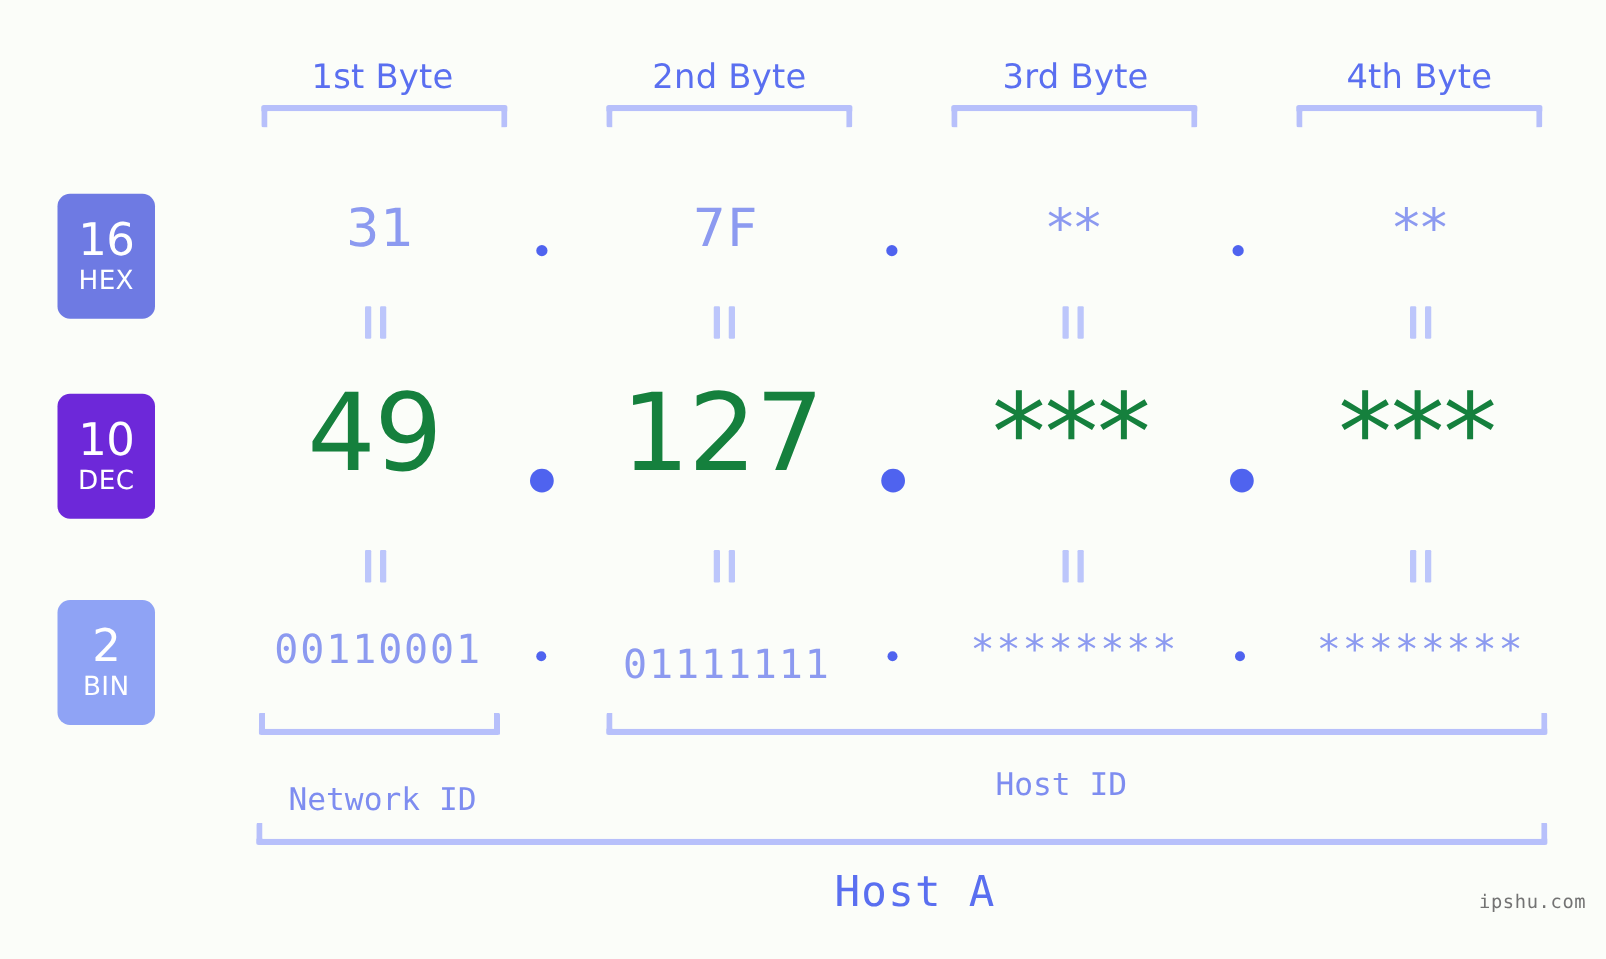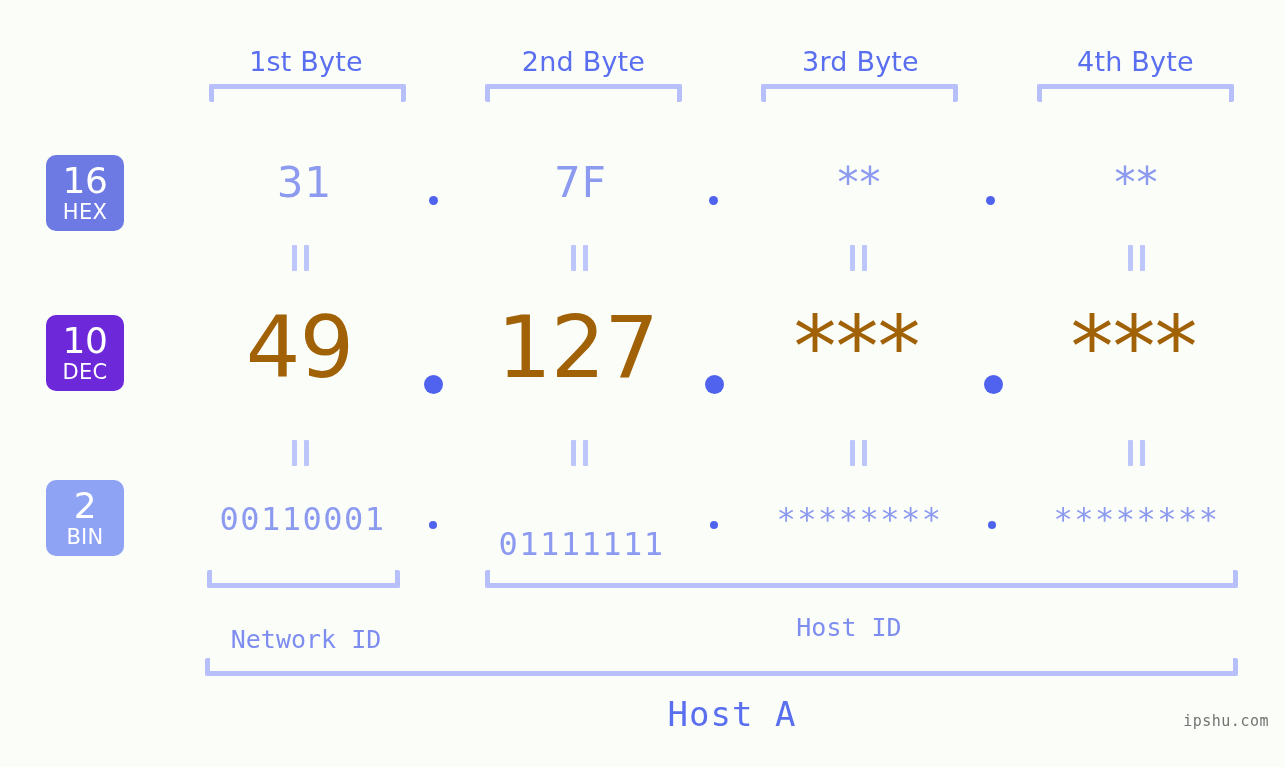--- a/index.html
+++ b/index.html
@@ -53,21 +53,21 @@
     height: 18px;
     box-sizing: border-box;
     border-radius: 2px;
   }
 
   
   .badge {
     position: absolute;
     left: 46px;
     width: 78px;
-    height: 76px;
+    height: 100px;
     border-radius: 10px;
     color: #ffffff;
     display: flex;
     flex-direction: column;
     align-items: center;
     justify-content: center;
     line-height: 1;
     font-family: "DejaVu Sans", sans-serif;
   }
   .badge .num {
@@ -89,21 +89,21 @@
     font-family: "DejaVu Sans", sans-serif;
   }
 
   .hex-cell {
     font-size: 42px;
     color: #8c9af0;
     letter-spacing: 1px;
   }
   .dec-cell {
     font-size: 86px;
-    color: #a16207;
+    color: #15803d;
     letter-spacing: -1px;
   }
   .bin-cell {
     font-size: 32px;
     color: #8c9af0;
     letter-spacing: 1.5px;
     font-family: "DejaVu Sans Mono", monospace;
   }
   .bin-cell.masked { color: #8c9af0; }
 
@@ -243,21 +243,21 @@
     </div>
 
   <div class="badge" style="top:480px; background:#8fa3f5;">
     <span class="num">2</span>
     <span class="nm">BIN</span>
   </div>
 
   <div class="cell bin-cell" style="left:195px; top:500px; width:215px;">00110001</div>
   <div class="dot tiny" style="left:429px; top:521px;"></div>
 
-  <div class="cell bin-cell" style="left:474px; top:525px; width:215px;">01111111</div>
+  <div class="cell bin-cell" style="left:474px; top:512px; width:215px;">01111111</div>
   <div class="dot tiny" style="left:710px; top:521px;"></div>
 
   <div class="cell bin-cell masked" style="left:752px; top:500px; width:215px;">********</div>
   <div class="dot tiny" style="left:988px; top:521px;"></div>
 
   <div class="cell bin-cell masked" style="left:1029px; top:500px; width:215px;">********</div>
 
   <div class="bracket-up" style="left:207px; top:570px; width:193px;"></div>
   <div class="bracket-up" style="left:485px; top:570px; width:753px;"></div>
 

